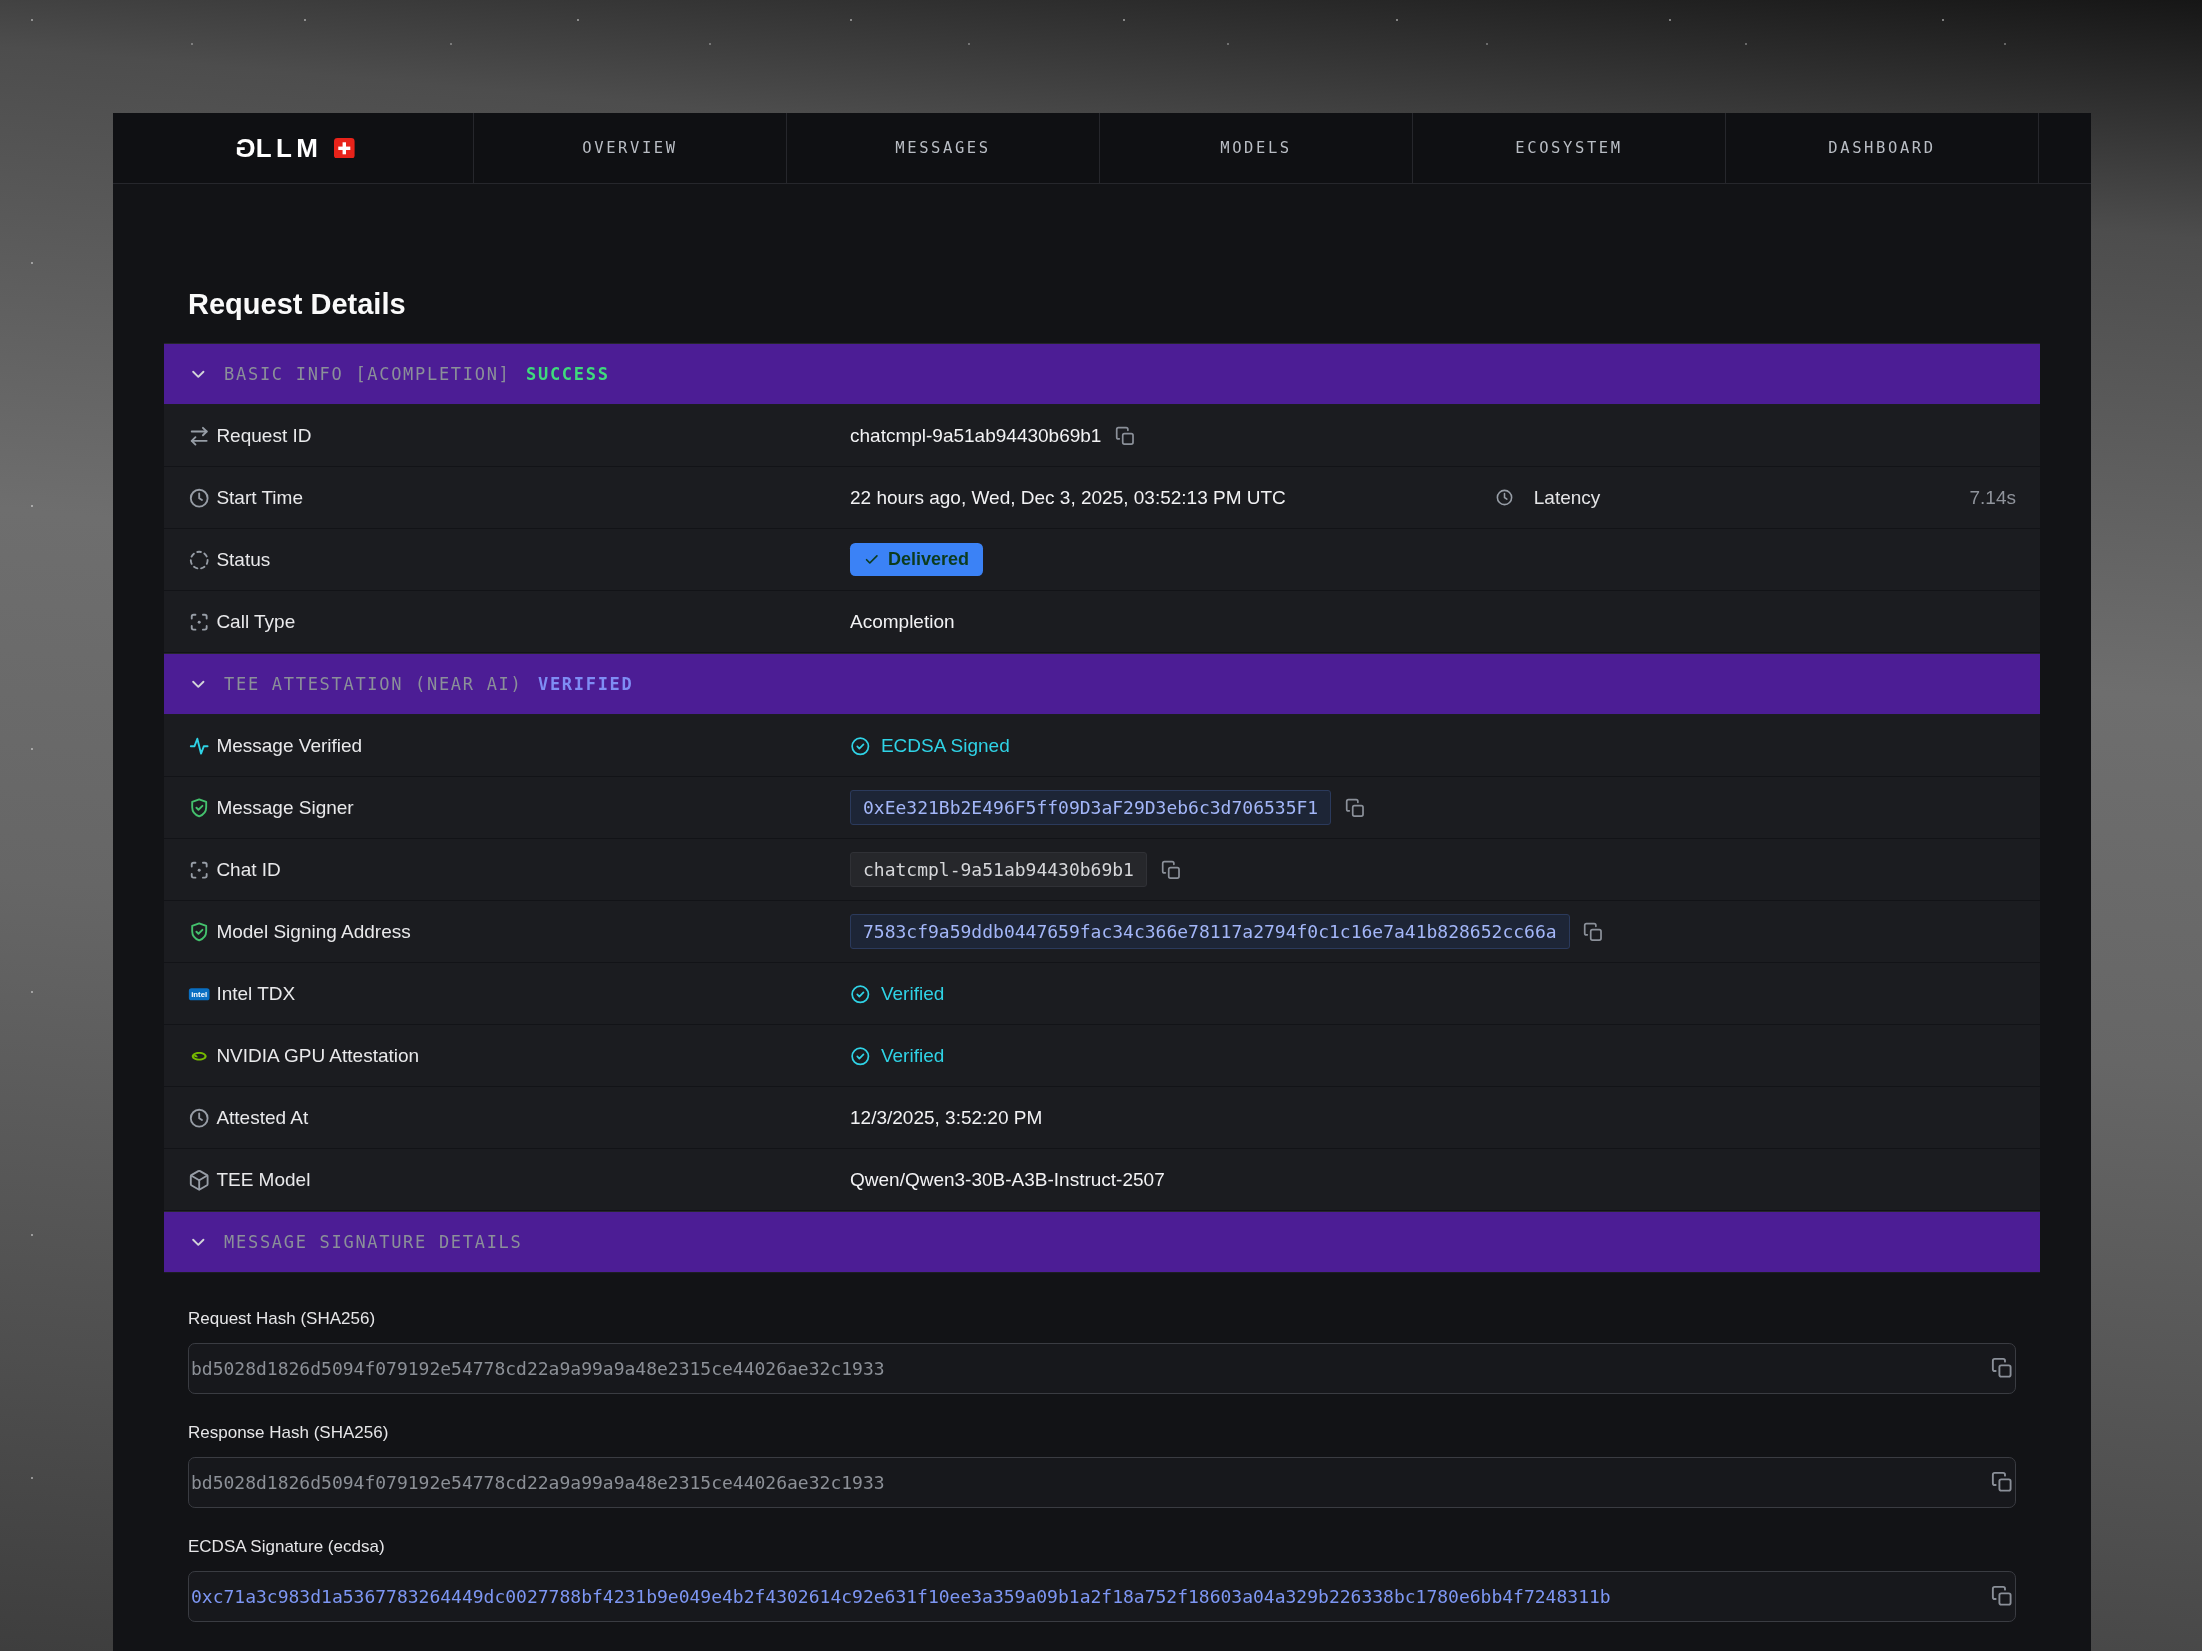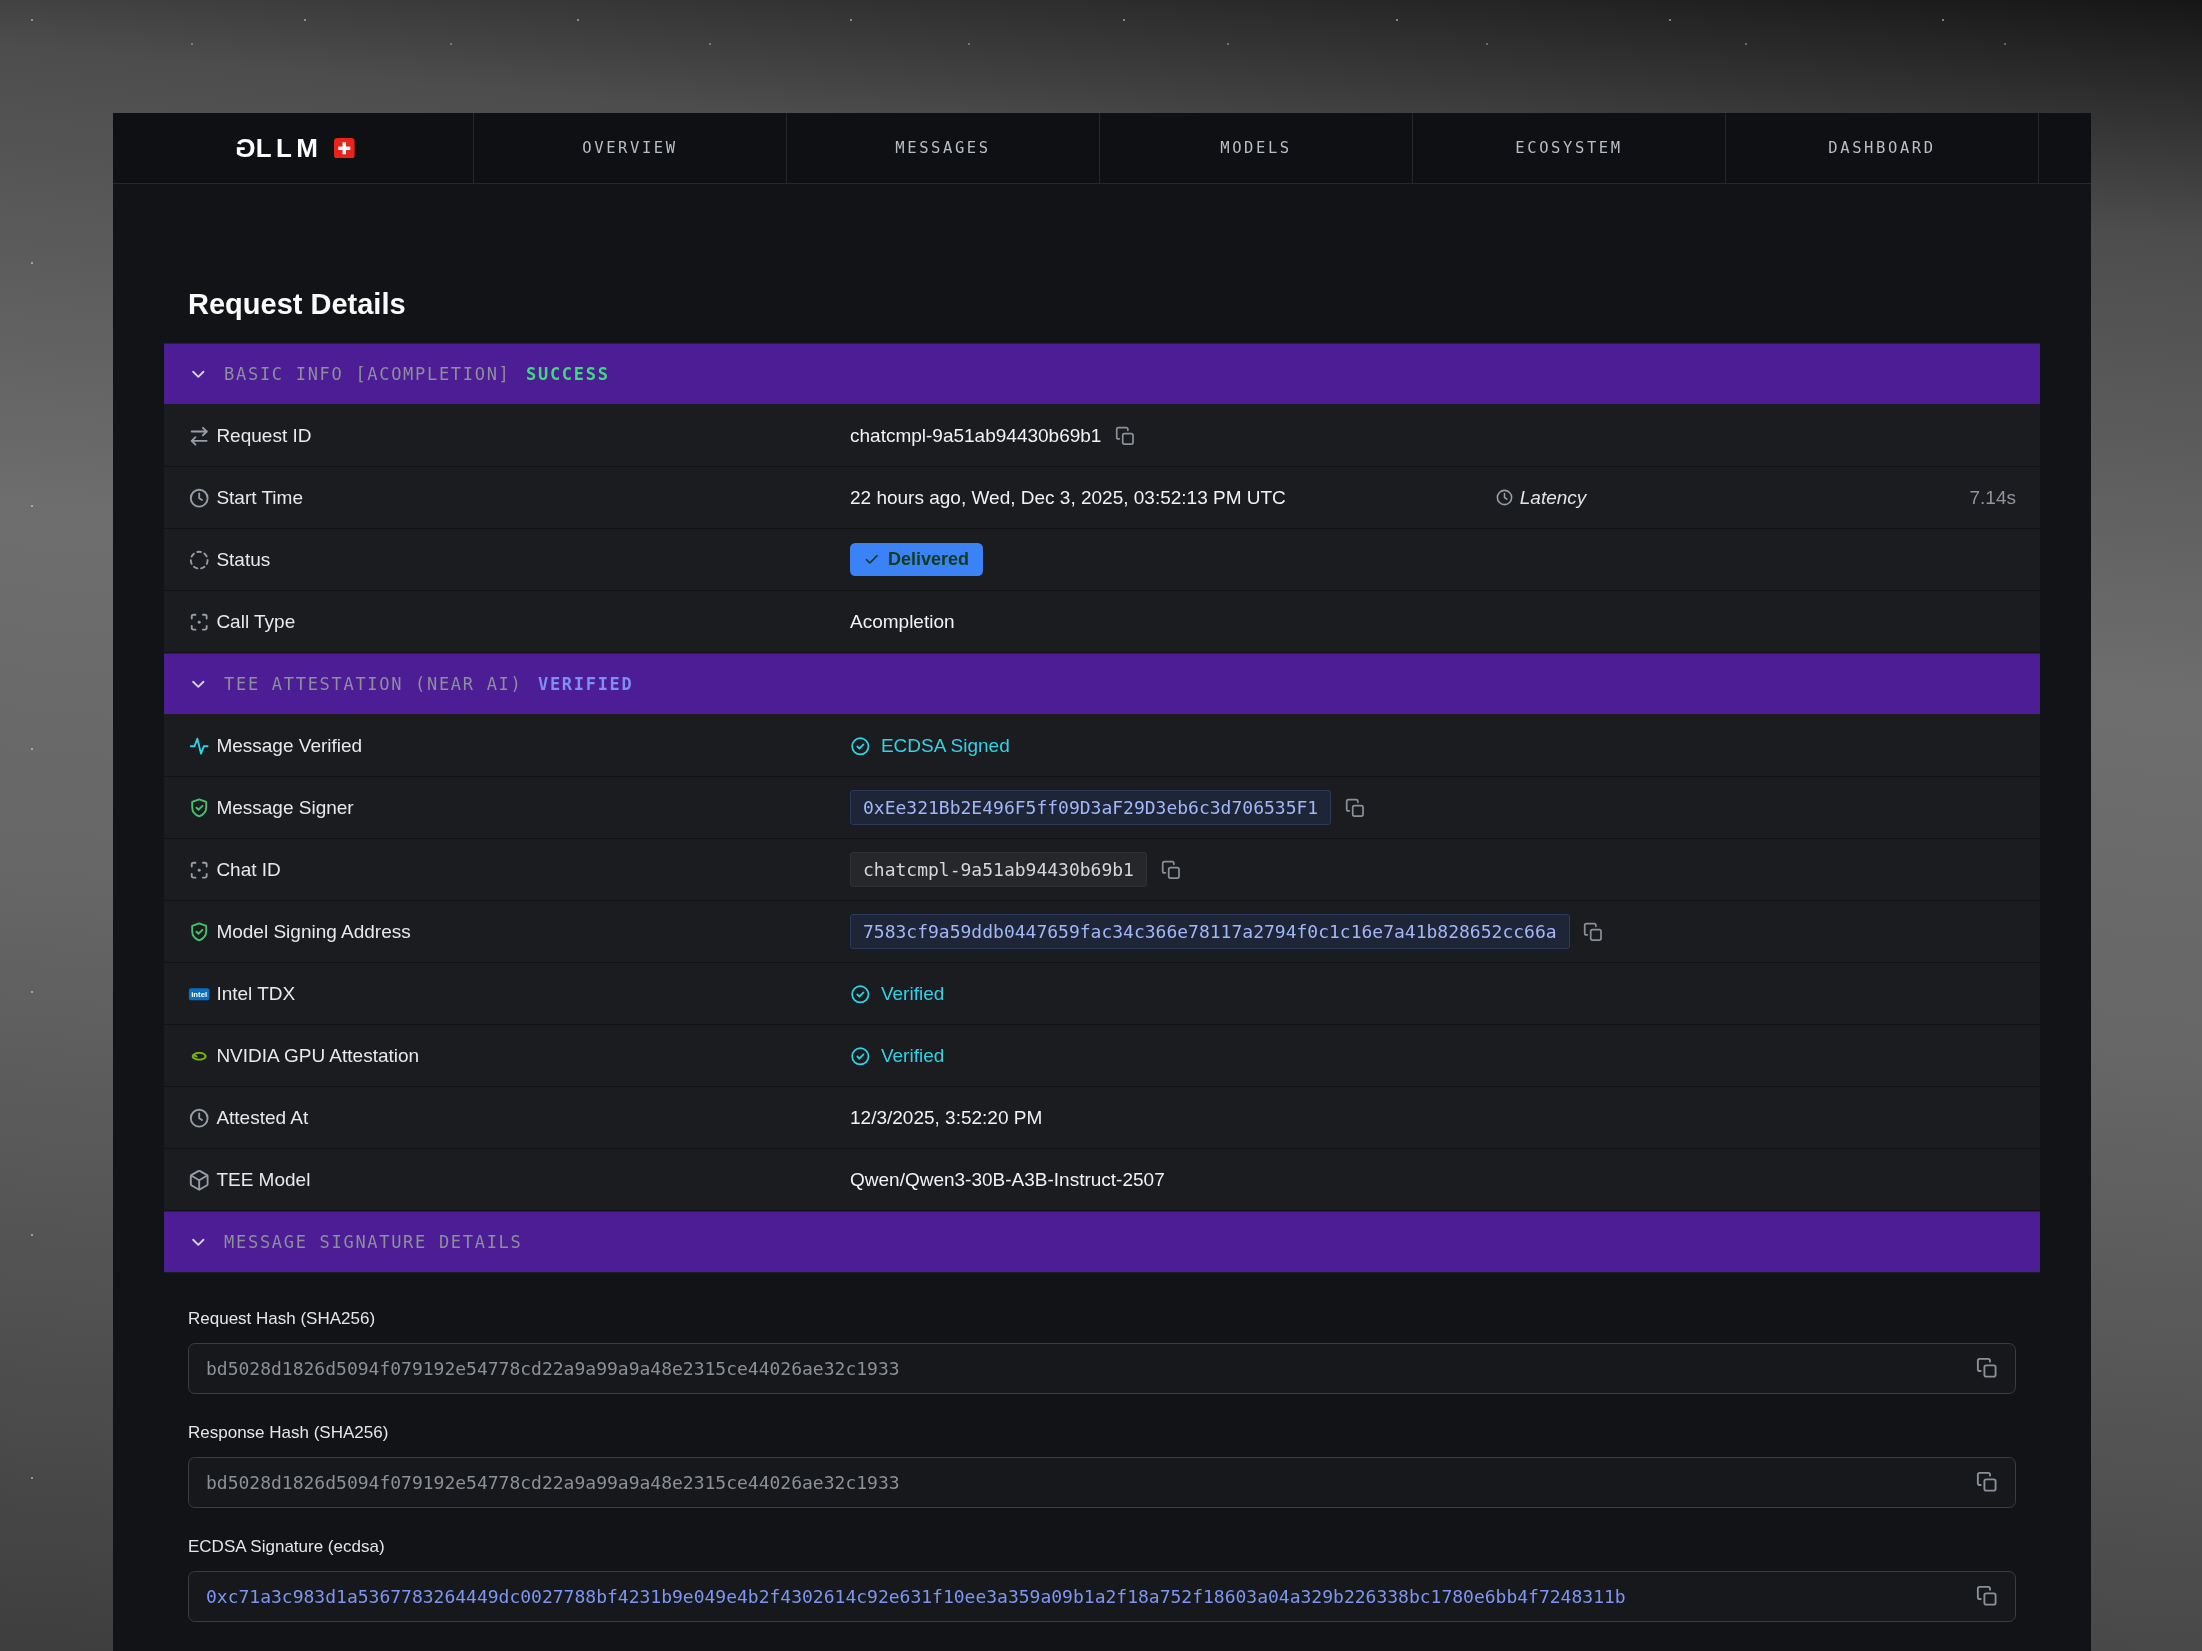--- a/index.html
+++ b/index.html
@@ -50,33 +50,33 @@
   
   .row { height:62px; display:flex; align-items:center; padding:0 24px; background:#1b1c20; border-bottom:0.9px solid #121317; }
   .row-label { width:625px; flex:none; display:flex; align-items:center; gap:6px; }
   .icon { display:flex; flex:none; }
   .icon-gray { color:#979da6; }
   .icon-cyan { color:#2fd3e6; }
   .icon-green { color:#44c16d; }
   .label-text { font-size:19px; color:#e9e9eb; }
   .row-value { flex:1; display:flex; align-items:center; gap:13.8px; font-size:19px; color:#f2f2f4;margin-left:37px; }
   .time-text { width:631px; flex:none; }
-  .latency-group { display:flex; align-items:center; gap:6px; color:#e4e4e6;font-style:italic; }
+  .latency-group { display:flex; align-items:center; gap:20px; color:#e4e4e6; }
   .latency-value { margin-left:auto; color:#90949c; }
   .badge-delivered { display:inline-flex; align-items:center; gap:8.6px; background:#3b82f6; color:#0c3b1d; font-size:18px; font-weight:600; padding:6px 13.8px; border-radius:5.2px; }
   .verified-group { display:inline-flex; align-items:center; gap:10.3px; color:#2fd3e6; }
   .chip { font-family:"DejaVu Sans Mono", monospace; font-size:18px; padding:6px 12px; border-radius:3px; }
   .chip-blue { background:#1d2536; color:#a3b6f8; border:0.9px solid #2b3a5c; }
   .chip-gray { background:#26272b; color:#d6d7da; border:0.9px solid #303136; }
   .copy-btn { background:none; border:none; padding:0; color:#8b9099; cursor:pointer; display:flex; }
   
   .sig-section { padding:36px 24px 77px; background:#121316; }
   .field + .field { margin-top:29px; }
   .field-label { font-size:17px; color:#e6e6e8; margin-bottom:13.8px; }
-  .field-box { height:51px; border:0.9px solid #3a3c42; background:#17181c; border-radius:6.9px; display:flex; align-items:center; padding:0 17px; }
+  .field-box { height:51px; border:0.9px solid #3a3c42; background:#17181c; border-radius:6.9px; display:flex; align-items:center; padding:0 2px; }
   .field-value { font-family:"DejaVu Sans Mono", monospace; font-size:18px; color:#8c9097; white-space:nowrap; }
   .field-value-blue { color:#7d96f3; }
   .field-box .copy-btn { margin-left:auto; }
 </style>
 </head>
 <body>
 
 <div class="window">
 
   <header class="nav">

